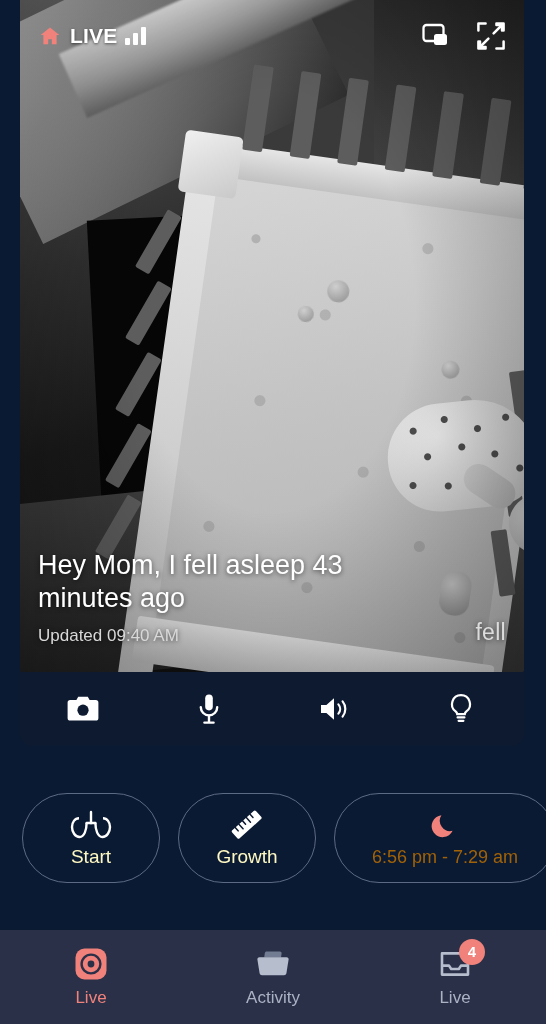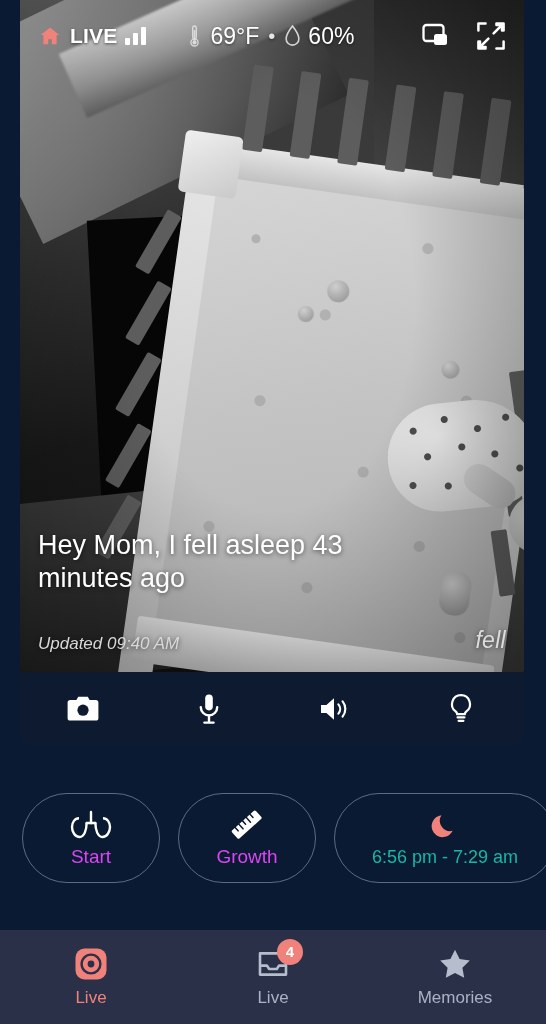--- a/index.html
+++ b/index.html
@@ -176,32 +176,31 @@
   .env-sep { opacity: .85; font-size: 20px; margin: 0 2px; }
   .temp-icon, .hum-icon { width: 17px; height: 24px; display:block; opacity:.92; }
 
   .win-actions {
     margin-left: auto; display: flex; align-items: center; gap: 26px;
   }
   .win-actions svg { display: block; }
 
   
   .overlay-msg {
-    position: absolute; left: 18px; right: 18px; bottom: 18px;
+    position: absolute; left: 18px; right: 18px; bottom: 26px;
     color: #fff;
     text-shadow: 0 1px 5px rgba(0,0,0,.6);
   }
   .msg-title {
     font-size: 27px; line-height: 1.22; font-weight: 400;
     max-width: 360px;
   }
   .msg-sub-row {
     display: flex; align-items: flex-end; justify-content: space-between;
-    margin-top: 32px;
-    font-style: italic;
+    margin-top: 4px;
   }
   .msg-sub { font-size: 17px; color: #d8d8d8; }
   .brand { font-size: 23px; color: #dcdcdc; letter-spacing: .3px; }
 
   
   .control-bar {
     position: absolute; left: 20px; top: 672px; width: 504px; height: 74px;
     background: #0d1a30;
     border-bottom-left-radius: 12px; border-bottom-right-radius: 12px;
     display: flex; align-items: center;
@@ -224,22 +223,22 @@
     display: flex; flex-direction: column;
     align-items: center; justify-content: center;
     gap: 4px;
     background: transparent;
     color: #e4e8f0;
   }
   .pill-start  { width: 138px; }
   .pill-growth { width: 138px; }
   .pill-sleep  { width: 222px; }
   .pill-icon { height: 34px; display:flex; align-items:center; justify-content:center; }
-  .pill-label { font-size: 19px; color: #d946ef; }
-  .pill-label-sm { font-size: 18px; color: #14b8a6; }
+  .pill-label { font-size: 19px; color: #fef9c3; }
+  .pill-label-sm { font-size: 18px; color: #a16207; }
 
   
   .bottom-nav {
     position: absolute; left: 0; bottom: 0; width: 546px; height: 94px;
     background: #2a3048;
     display: flex; align-items: center;
   }
   .nav-item {
     flex: 1; height: 100%;
     display: flex; flex-direction: column;
@@ -322,38 +321,20 @@
           </svg>
         </span>
         <span class="live-label">LIVE</span>
         <span class="signal">
             <i></i>
             <i></i>
             <i></i>
           </span>
       </div>
 
-      <div class="env-group">
-        <span>
-          <svg class="temp-icon" viewBox="0 0 12 24" aria-hidden="true">
-            <rect x="4.2" y="2" width="3.6" height="13" rx="1.8" fill="none" stroke="#e2e2e2" stroke-width="1.3"></rect>
-            <circle cx="6" cy="18.4" r="3.6" fill="none" stroke="#e2e2e2" stroke-width="1.3"></circle>
-            <rect x="5.1" y="6" width="1.8" height="11" rx="0.9" fill="#e2e2e2"></rect>
-            <circle cx="6" cy="18.4" r="2.1" fill="#e2e2e2"></circle>
-          </svg>
-        </span>
-        <span>69°F</span>
-        <span class="env-sep">•</span>
-        <span>
-          <svg class="hum-icon" viewBox="0 0 16 22" aria-hidden="true">
-            <path d="M8 1.5C8 1.5 2 9 2 13.6a6 6 0 0 0 12 0C14 9 8 1.5 8 1.5z" fill="none" stroke="#e2e2e2" stroke-width="1.5" stroke-linejoin="round"></path>
-          </svg>
-        </span>
-        <span>60%</span>
-      </div>
 
       <div class="win-actions">
         <span>
           <svg width="28" height="26" viewBox="0 0 28 26" aria-hidden="true">
             <rect x="1.5" y="2" width="20" height="16" rx="3" fill="none" stroke="#fff" stroke-width="2.3"></rect>
             <rect x="12" y="11" width="13" height="11" rx="2.5" fill="#fff"></rect>
           </svg>
         </span>
         <span>
           <svg width="30" height="30" viewBox="0 0 30 30" aria-hidden="true">
@@ -453,36 +434,37 @@
       <span class="nav-icon">
         <svg width="34" height="34" viewBox="0 0 34 34" aria-hidden="true">
           <rect x="1.5" y="1.5" width="31" height="31" rx="9" fill="#f0827b"></rect>
           <circle cx="17" cy="17" r="9.4" fill="none" stroke="#2a3048" stroke-width="2.4"></circle>
           <circle cx="17" cy="17" r="3.4" fill="#2a3048"></circle>
         </svg>
       </span>
       <span class="nav-label">Live</span>
     </div>
 
+    <div class="nav-item">
+      <span class="nav-icon">
+        <svg width="34" height="30" viewBox="0 0 34 30" aria-hidden="true">
+          <path d="M10.6 2.6h13.2c1.2 0 2 .9 1.8 2l-.6 4H8.2l.6-4.4c.2-1 .9-1.6 1.8-1.6z" fill="#727c93"></path>
+          <path d="M3.4 8.2h27.2c1.3 0 2.2 1 2 2.3l-2.2 13.8c-.2 1.2-1.2 2-2.4 2H6c-1.2 0-2.2-.8-2.4-2L1.4 10.5c-.2-1.3.7-2.3 2-2.3z" fill="#b6bdcd"></path>
+        </svg>
+      </span>
+      <span class="nav-label">Activity</span>
+    </div>
 
 
     <div class="nav-item">
       <span class="nav-icon">
         <svg width="32" height="30" viewBox="0 0 32 30" aria-hidden="true">
           <path d="M3 4.4h26v21.2H3z" fill="none" stroke="#b6bdcd" stroke-width="2.6" stroke-linejoin="round"></path>
           <path d="M3 16.6h7l2.2 3.4h7.6l2.2-3.4h7" fill="none" stroke="#b6bdcd" stroke-width="2.6" stroke-linejoin="round"></path>
         </svg>
         <span class="badge">4</span>
       </span>
       <span class="nav-label">Live</span>
     </div>
 
-    <div class="nav-item">
-      <span class="nav-icon">
-        <svg width="34" height="32" viewBox="0 0 34 32" aria-hidden="true">
-          <path d="M17 1.8 21.6 11l10.2 1.5-7.4 7.2 1.8 10.1L17 25l-9.2 4.8 1.8-10.1L2.2 12.5 12.4 11z" fill="#b6bdcd"></path>
-        </svg>
-      </span>
-      <span class="nav-label">Memories</span>
-    </div>
   </div>
 
 </div>
 
 </body></html>

